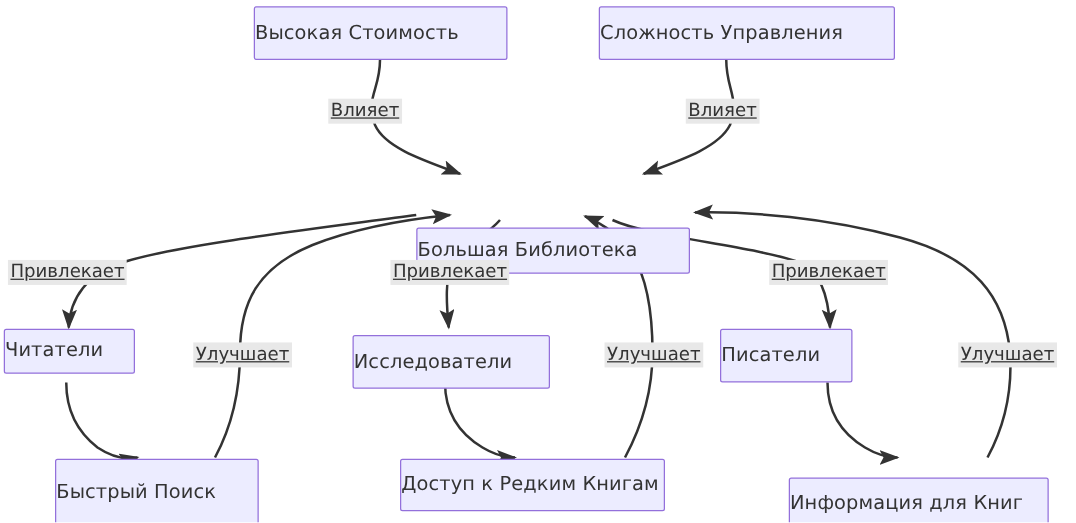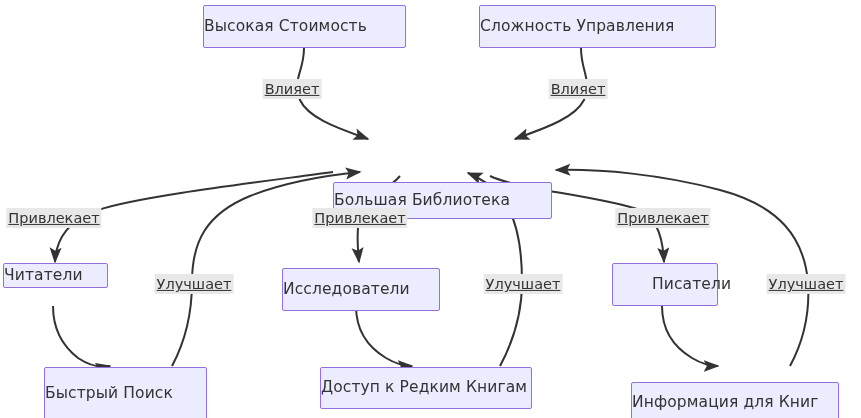--- a/index.html
+++ b/index.html
@@ -91,27 +91,27 @@
 
   <div class="node" style="left:203px; top:5px; width:203px; height:43px;">
     <span>Высокая Стоимость</span>
   </div>
   <div class="node" style="left:463px; top:5px; width:237px; height:43px;margin-left:16px;">
     <span>Сложность Управления</span>
   </div>
   <div class="node" style="left:333px; top:138px; width:219px; height:37px;margin-top:44px;">
     <span>Большая Библиотека</span>
   </div>
-  <div class="node" style="left:3px; top:263px; width:105px; height:25px;">
+  <div class="node" style="left:3px; top:263px; width:105px; height:36px;">
     <span>Читатели</span>
   </div>
   <div class="node" style="left:282px; top:268px; width:158px; height:43px;">
     <span>Исследователи</span>
   </div>
-  <div class="node" style="left:612px; top:263px; width:106px; height:43px;padding-left:39px;">
+  <div class="node" style="left:576px; top:263px; width:106px; height:43px;">
     <span>Писатели</span>
   </div>
   <div class="node" style="left:44px; top:367px; width:163px; height:53px;">
     <span>Быстрый Поиск</span>
   </div>
   <div class="node" style="left:320px; top:367px; width:212px; height:42px;">
     <span>Доступ к Редким Книгам</span>
   </div>
   <div class="node" style="left:631px; top:382px; width:208px; height:42px;">
     <span>Информация для Книг</span>

